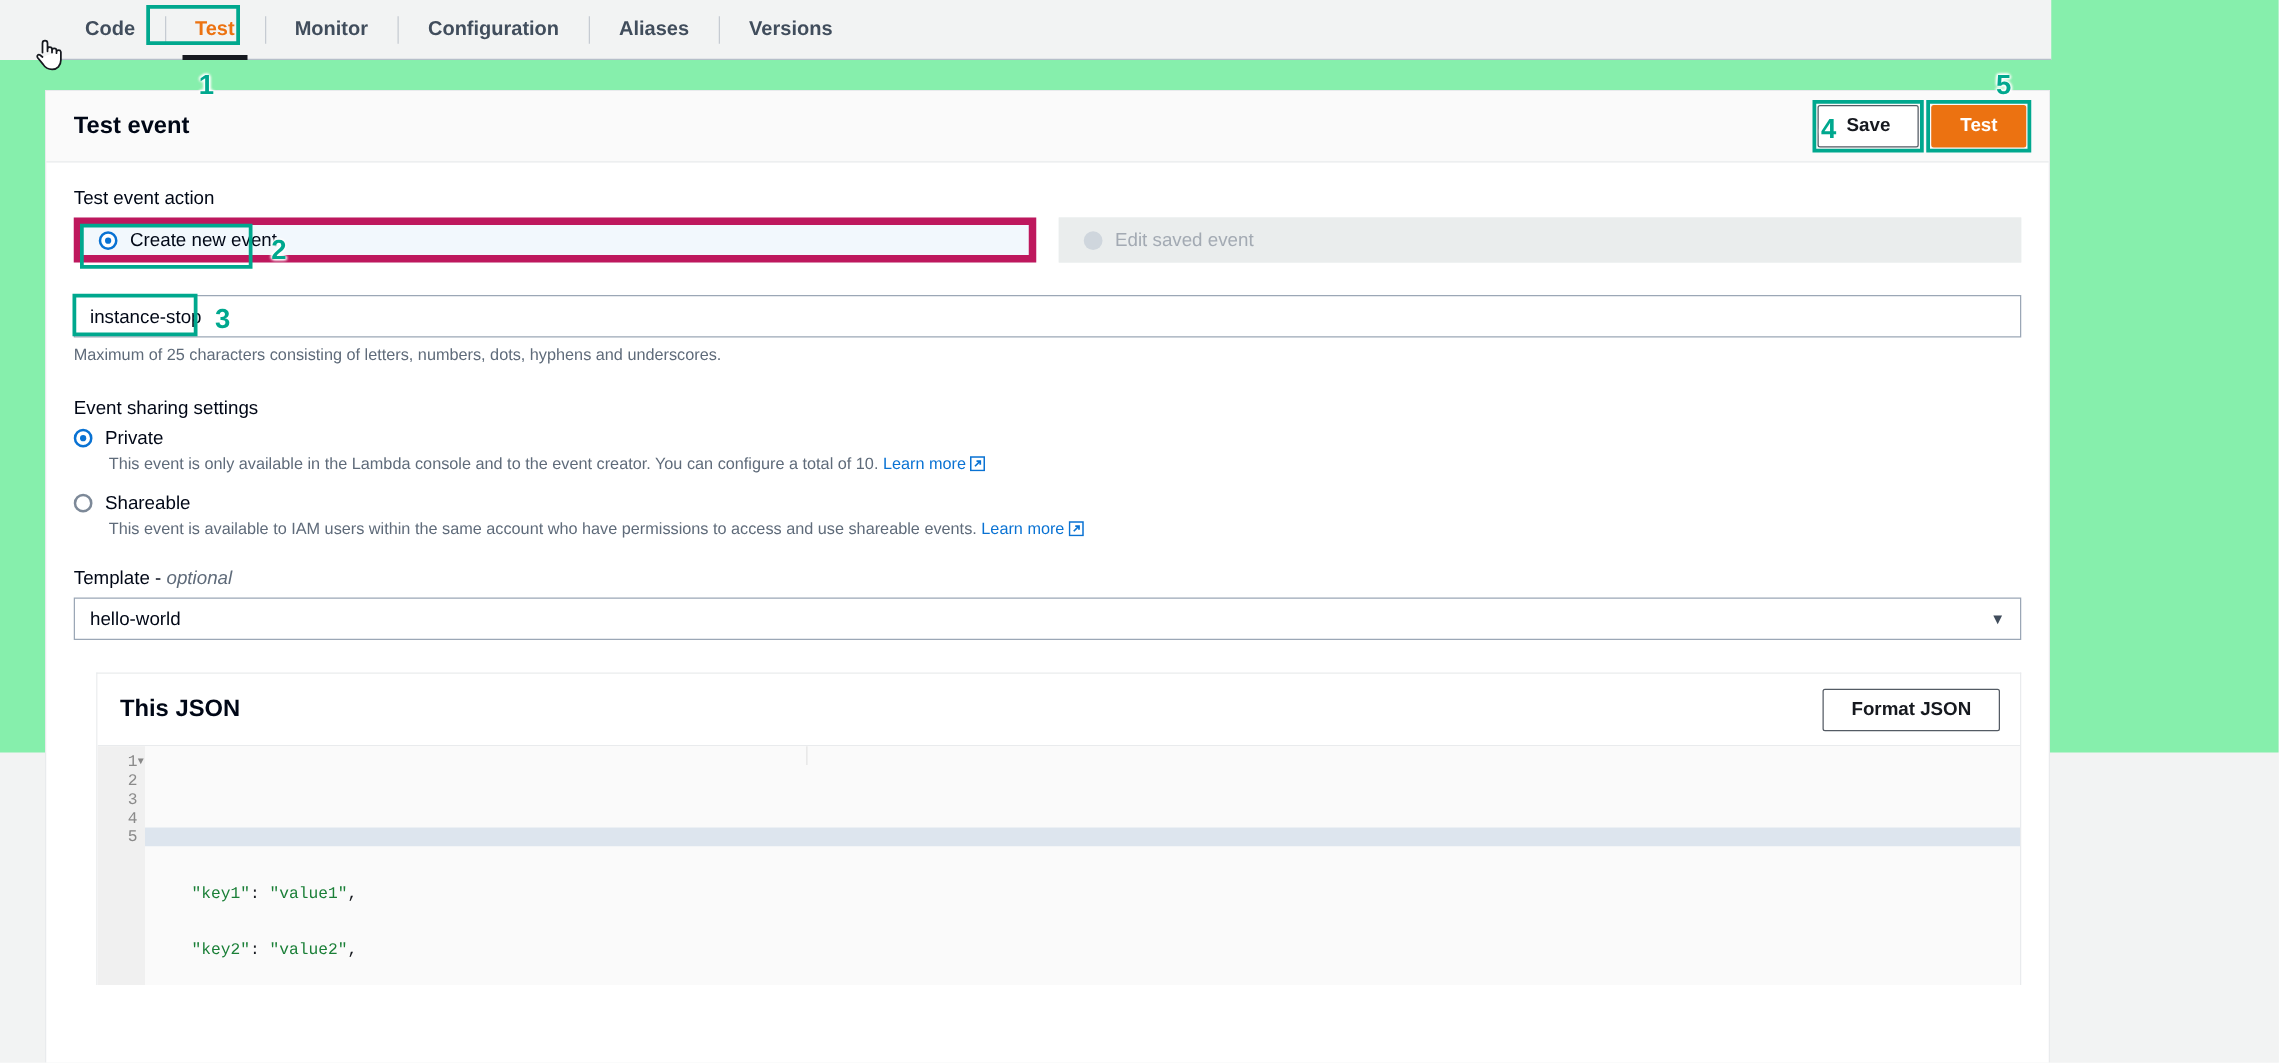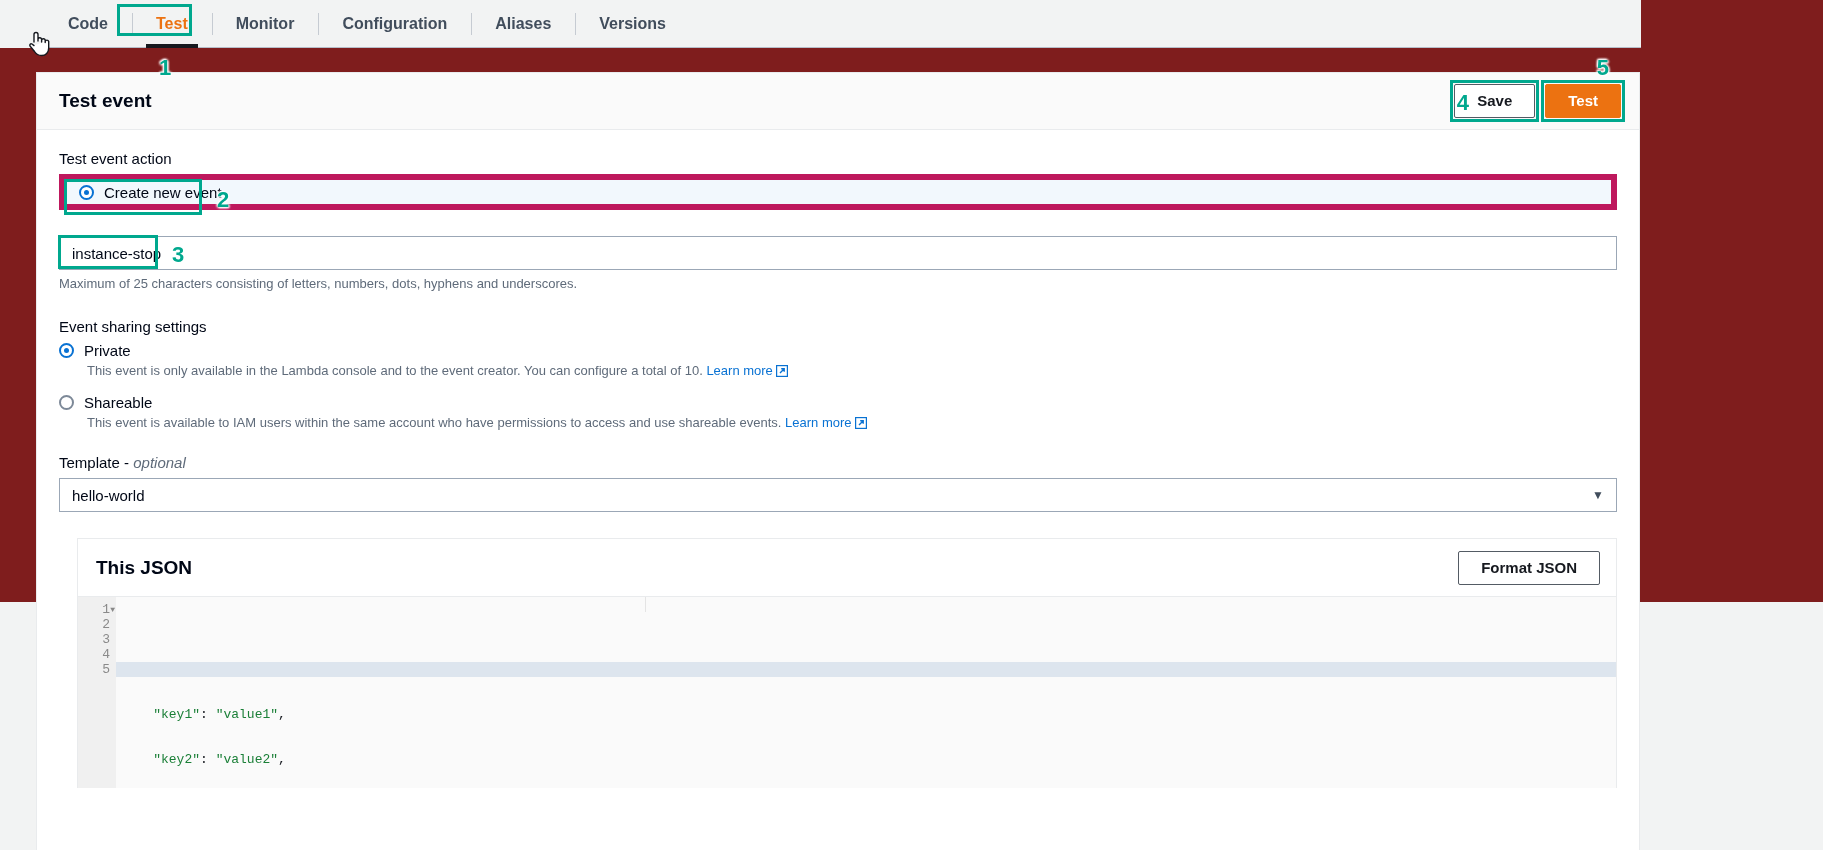--- a/index.html
+++ b/index.html
@@ -4,21 +4,21 @@
 <style>
   * { box-sizing: border-box; }
   html, body {
     margin: 0; padding: 0;
     width: 1823px; height: 850px;
     overflow: hidden;
     background: #f2f3f3;
     font-family: "Liberation Sans", sans-serif;
     -webkit-font-smoothing: antialiased;
   }
-  .page { position: relative; width: 1823px; height: 602px; background: #7f1d1d; text-decoration: underline; }
+  .page { position: relative; width: 1823px; height: 602px; background: #86efac; text-decoration: underline; }
 
   
   .tabbar {
     position: absolute; left: 0; top: 0; width: 1641px; height: 48px;
     background: #f2f3f3;
     display: flex; align-items: center;
     padding-left: 44px;
   }
   .tabbar:after {
     content: ""; position: absolute; left: 44px; right: 0; bottom: 0;
@@ -240,20 +240,24 @@
     <div class="panel-body">
 
 
       <div class="field-label">Test event action</div>
       <div class="seg-row">
         <div class="seg-tile">
           <span class="radio checked"></span>
           <span>Create new event</span>
           <span class="seg-annot"></span>
           <span class="annot-num" style="left:152px; top:9px;">2</span>
+        </div>
+        <div class="seg-tile disabled">
+          <span class="radio dis"></span>
+          <span>Edit saved event</span>
         </div>
       </div>
 
       <div class="text-input">
         <span>instance-stop</span>
         <span class="input-annot"></span>
         <span class="annot-num" style="left:112px; top:7px;">3</span>
       </div>
       <div class="hint">Maximum of 25 characters consisting of letters, numbers, dots, hyphens and underscores.</div>
 

